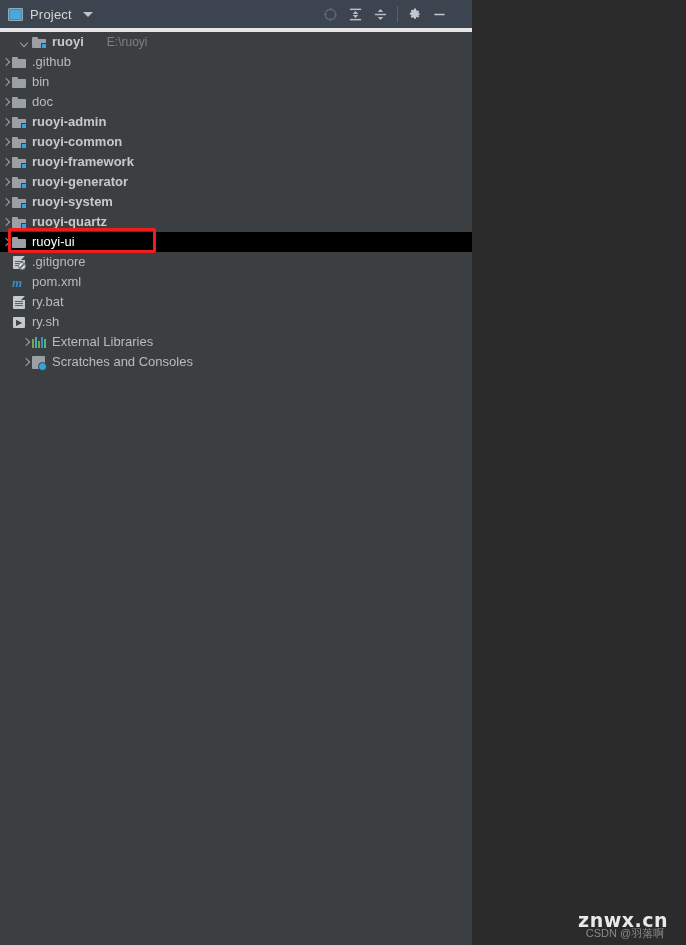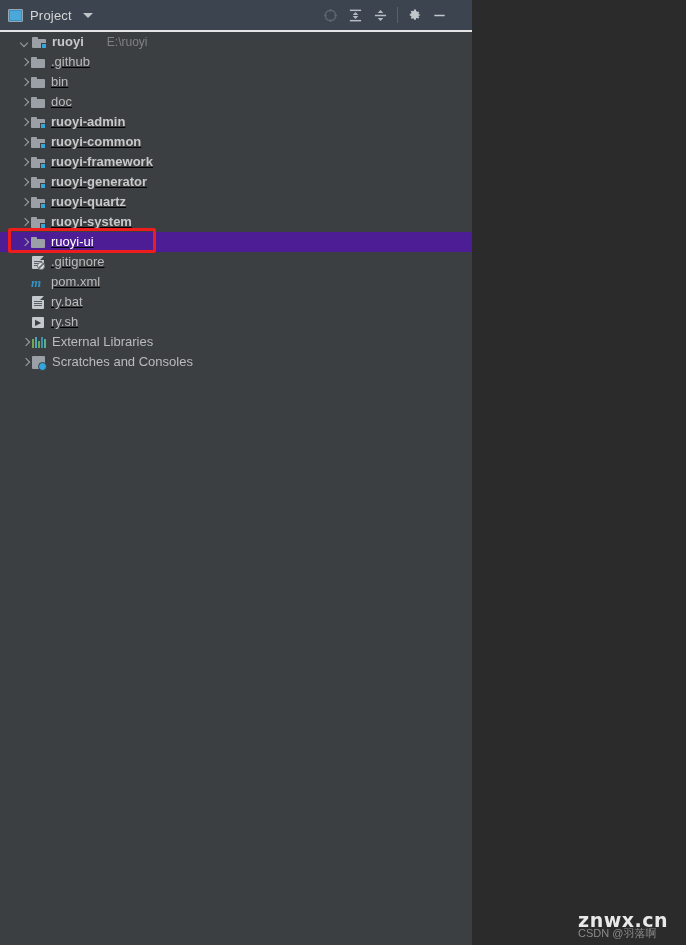--- a/index.html
+++ b/index.html
@@ -24,21 +24,21 @@
     box-sizing:border-box;
   }
 
   
   #panel-header{
     height:32px;
     background:#3c4450;
     display:flex;align-items:center;
     box-sizing:border-box;
     padding:0 20px 0 8px;
-    border-bottom:2px solid #e5e5e5;
+    border-bottom:4px solid #e5e5e5;
   }
   .hdr-left{display:flex;align-items:center;gap:7px;}
   .project-icon{
     width:15px;height:13px;
     border:1px solid #9aa7b0;
     background:#3592c4;
     border-radius:1px;
     box-sizing:border-box;
     position:relative;
   }
@@ -70,21 +70,21 @@
     position:absolute;left:0;top:32px;width:472px;bottom:0;
     overflow:hidden;
   }
   .row{
     height:20px;
     display:flex;align-items:center;
     position:relative;
     white-space:nowrap;
     box-sizing:border-box;
   }
-  .row.selected{background:#4c1d95;}
+  .row.selected{background:#000000;}
   .arrow{
     width:11px;height:11px;flex:0 0 11px;
     position:relative;
   }
   .arrow.collapsed:before{
     content:"";position:absolute;left:3px;top:2px;
     width:5px;height:5px;
     border-right:1.6px solid #9ea2a6;
     border-top:1.6px solid #9ea2a6;
     transform:rotate(45deg);
@@ -105,21 +105,21 @@
     color:#bbbbbb;font-size:13px;line-height:16px;
   }
   .label.bold{font-weight:bold;color:#c9c9c9;}
   .row.selected .label{color:#ffffff;}
   .path{
     color:#808080;font-size:12px;margin-left:23px;line-height:16px;
   }
 
   
   .ind0{padding-left:20px;}
-  .ind1{padding-left:19px;text-decoration:underline;}
+  .ind1{}
 
   
   .folder{
     position:absolute;left:1px;top:3px;width:14px;height:11px;
   }
   .folder .tab{
     position:absolute;left:0;top:0;width:6px;height:3px;
     background:#9aa0a6;border-radius:1px 1px 0 0;
   }
   .folder .body{
@@ -201,21 +201,21 @@
     left:8px;top:228px;width:148px;height:25px;
     border:3px solid #ee1c1c;
     border-radius:2px;
     box-sizing:border-box;
     pointer-events:none;
   }
 
   
   #watermark{
     position:absolute;right:18px;bottom:6px;
-    text-align:left;
+    text-align:center;
     pointer-events:none;
   }
   #watermark .wm-main{
     color:#e9e9e9;font-size:19px;font-weight:bold;
     letter-spacing:.5px;line-height:20px;
     font-family:"DejaVu Sans",sans-serif;
   }
   #watermark .wm-sub{
     color:#8a8a8a;font-size:11px;line-height:12px;
     margin-top:-3px;margin-right:-4px;
@@ -370,32 +370,32 @@
       </div>
       <div class="row ind1">
         <span class="arrow collapsed"></span>
         <span class="icon-wrap">
           <span class="folder">
             <span class="tab"></span>
             <span class="body"></span>
             <span class="badge"></span>
           </span>
         </span>
+        <span class="label bold">ruoyi-system</span>
+      </div>
+      <div class="row ind1">
+        <span class="arrow collapsed"></span>
+        <span class="icon-wrap">
+          <span class="folder">
+            <span class="tab"></span>
+            <span class="body"></span>
+            <span class="badge"></span>
+          </span>
+        </span>
         <span class="label bold">ruoyi-quartz</span>
-      </div>
-      <div class="row ind1">
-        <span class="arrow collapsed"></span>
-        <span class="icon-wrap">
-          <span class="folder">
-            <span class="tab"></span>
-            <span class="body"></span>
-            <span class="badge"></span>
-          </span>
-        </span>
-        <span class="label bold">ruoyi-system</span>
       </div>
       <div class="row ind1 selected">
         <span class="arrow collapsed"></span>
         <span class="icon-wrap">
           <span class="folder">
             <span class="tab"></span>
             <span class="body"></span>
           </span>
         </span>
         <span class="label">ruoyi-ui</span>

